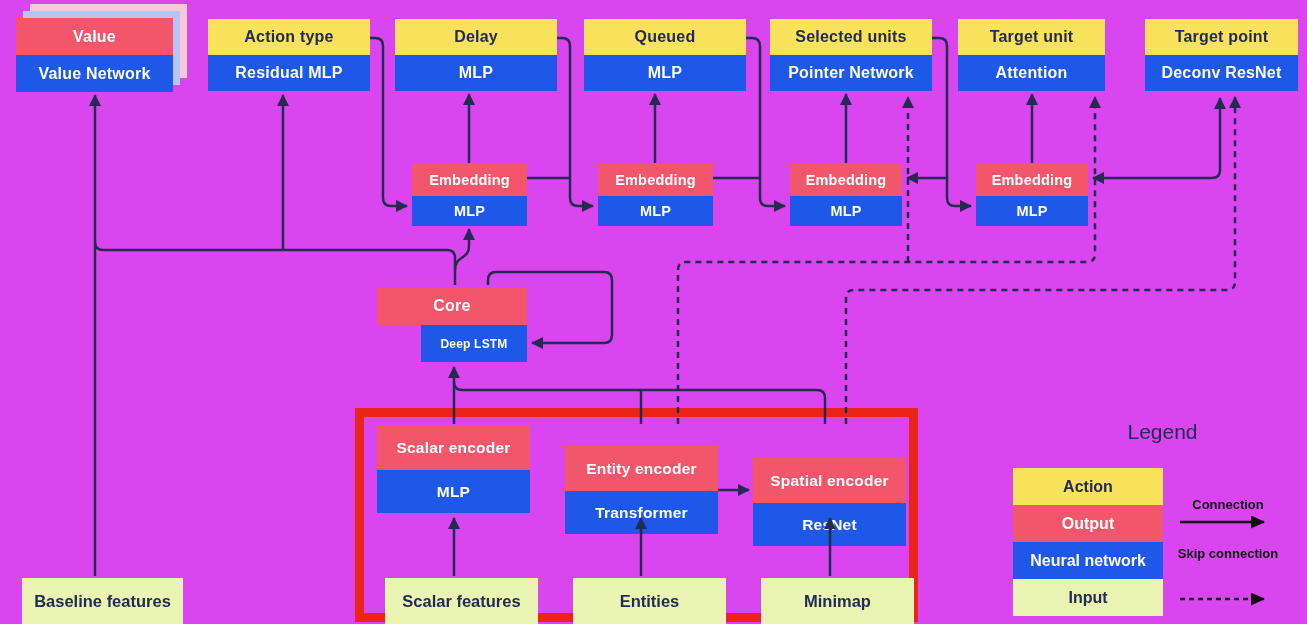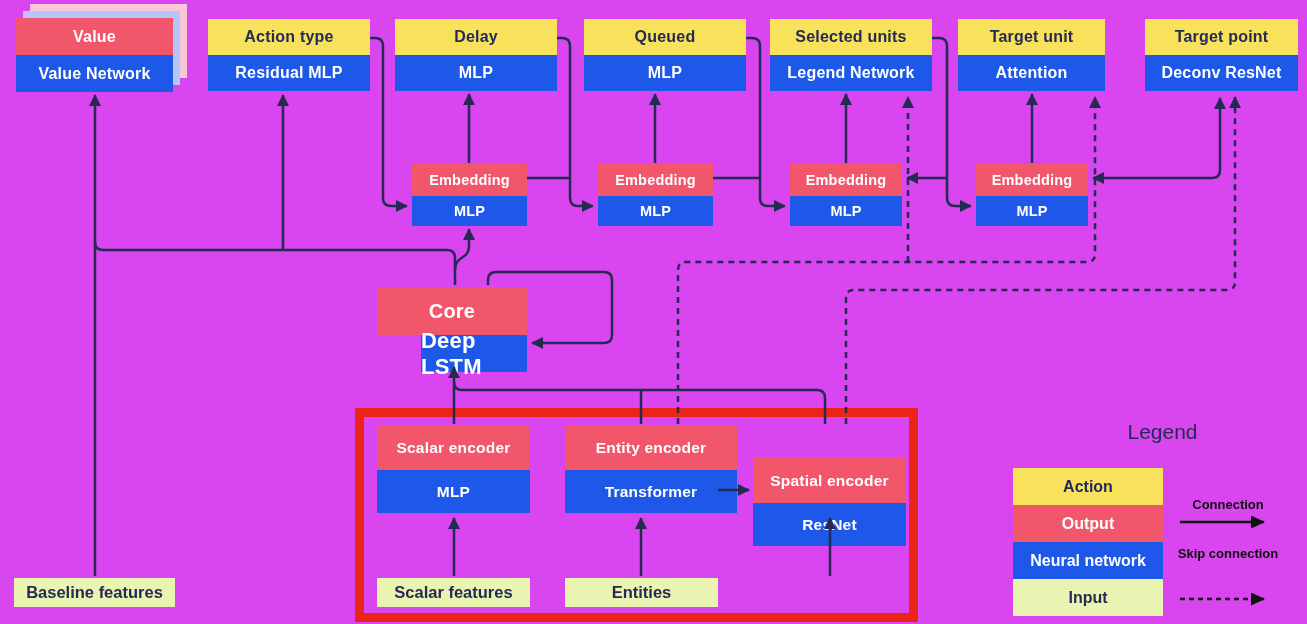--- a/index.html
+++ b/index.html
@@ -13,27 +13,27 @@
   .seg{display:flex;align-items:center;justify-content:center;font-weight:700;letter-spacing:.2px;}
   .c-act{background:var(--action);color:var(--line);}
   .c-out{background:var(--output);color:#fff;}
   .c-net{background:var(--network);color:#fff;}
   .c-in{background:var(--input);color:var(--line);}
   .head .seg{height:36px;font-size:16px;}
   .value-b .seg{height:37px;font-size:16px;}
   .emb .seg{font-size:14.5px;}
   .emb .c-out{height:32px;}
   .emb .c-net{height:30px;}
-  .core-b .c-out{height:48px;font-size:20px;}
-  .core-b .c-net{height:37px;font-size:22px;margin-left:44px;}
+  .core-b .c-out{height:38px;font-size:16px;}
+  .core-b .c-net{height:37px;font-size:12px;margin-left:44px;}
   .enc .c-out{height:45px;font-size:15.5px;}
   .enc .c-net{height:43px;font-size:15.5px;}
   .ghost{position:absolute;z-index:2;}
-  .input-b{position:absolute;height:29px;display:flex;align-items:center;justify-content:center;
-           background:var(--input);color:var(--line);font-weight:700;font-size:16.5px;z-index:3;}
+  .input-b{position:absolute;height:47px;display:flex;align-items:center;justify-content:center;
+           background:var(--input);color:var(--line);font-weight:700;font-size:16.5px;z-index:3;margin-left:8px;}
   #wires{position:absolute;left:0;top:0;z-index:4;pointer-events:none;}
   #redbox{position:absolute;left:355px;top:408px;width:563px;height:214px;
           border:9px solid var(--highlight);box-sizing:border-box;z-index:1;}
   .legend-title{position:absolute;left:1085px;top:420px;width:155px;text-align:center;
                 color:var(--line);font-size:21px;font-weight:400;z-index:3;}
   .legend-row{position:absolute;left:1013px;width:150px;height:37px;display:flex;align-items:center;
               justify-content:center;font-size:16px;font-weight:700;z-index:3;}
   .legend-conn{position:absolute;width:160px;text-align:center;color:#101010;
                font-size:13px;font-weight:700;line-height:21px;z-index:3;}
 </style>
@@ -105,21 +105,21 @@
   <div class="block head" style="left:395px;top:19px;width:162px;">
     <div class="seg c-act">Delay</div>
     <div class="seg c-net">MLP</div>
   </div>
   <div class="block head" style="left:584px;top:19px;width:162px;">
     <div class="seg c-act">Queued</div>
     <div class="seg c-net">MLP</div>
   </div>
   <div class="block head" style="left:770px;top:19px;width:162px;">
     <div class="seg c-act">Selected units</div>
-    <div class="seg c-net">Legend Network</div>
+    <div class="seg c-net">Pointer Network</div>
   </div>
   <div class="block head" style="left:958px;top:19px;width:147px;">
     <div class="seg c-act">Target unit</div>
     <div class="seg c-net">Attention</div>
   </div>
   <div class="block head" style="left:1145px;top:19px;width:153px;">
     <div class="seg c-act">Target point</div>
     <div class="seg c-net">Deconv ResNet</div>
   </div>
 
@@ -142,32 +142,33 @@
 
   <div class="block core-b" style="left:377px;top:287px;width:150px;">
     <div class="seg c-out">Core</div>
     <div class="seg c-net">Deep LSTM</div>
   </div>
 
   <div class="block enc" style="left:377px;top:425px;width:153px;">
     <div class="seg c-out">Scalar encoder</div>
     <div class="seg c-net">MLP</div>
   </div>
-  <div class="block enc" style="left:565px;top:425px;width:172px;">
+  <div class="block enc" style="left:565px;top:446px;width:153px;">
     <div class="seg c-out">Entity encoder</div>
     <div class="seg c-net">Transformer</div>
   </div>
   <div class="block enc" style="left:753px;top:425px;width:153px;margin-top:33px;">
     <div class="seg c-out">Spatial encoder</div>
     <div class="seg c-net">ResNet</div>
   </div>
 
   <div class="input-b" style="left:14px;top:578px;width:161px;">Baseline features</div>
   <div class="input-b" style="left:377px;top:578px;width:153px;">Scalar features</div>
   <div class="input-b" style="left:565px;top:578px;width:153px;">Entities</div>
+  <div class="input-b" style="left:753px;top:578px;width:153px;">Minimap</div>
 
   <div class="legend-title">Legend</div>
   <div class="legend-row c-act" style="top:468px;">Action</div>
   <div class="legend-row c-out" style="top:505px;">Output</div>
   <div class="legend-row c-net" style="top:542px;">Neural network</div>
   <div class="legend-row c-in" style="top:579px;">Input</div>
   <div class="legend-conn" style="left:1148px;top:494px;">Connection</div>
   <div class="legend-conn" style="left:1160px;top:543px;width:136px;">Skip connection</div>
 
 </div>

